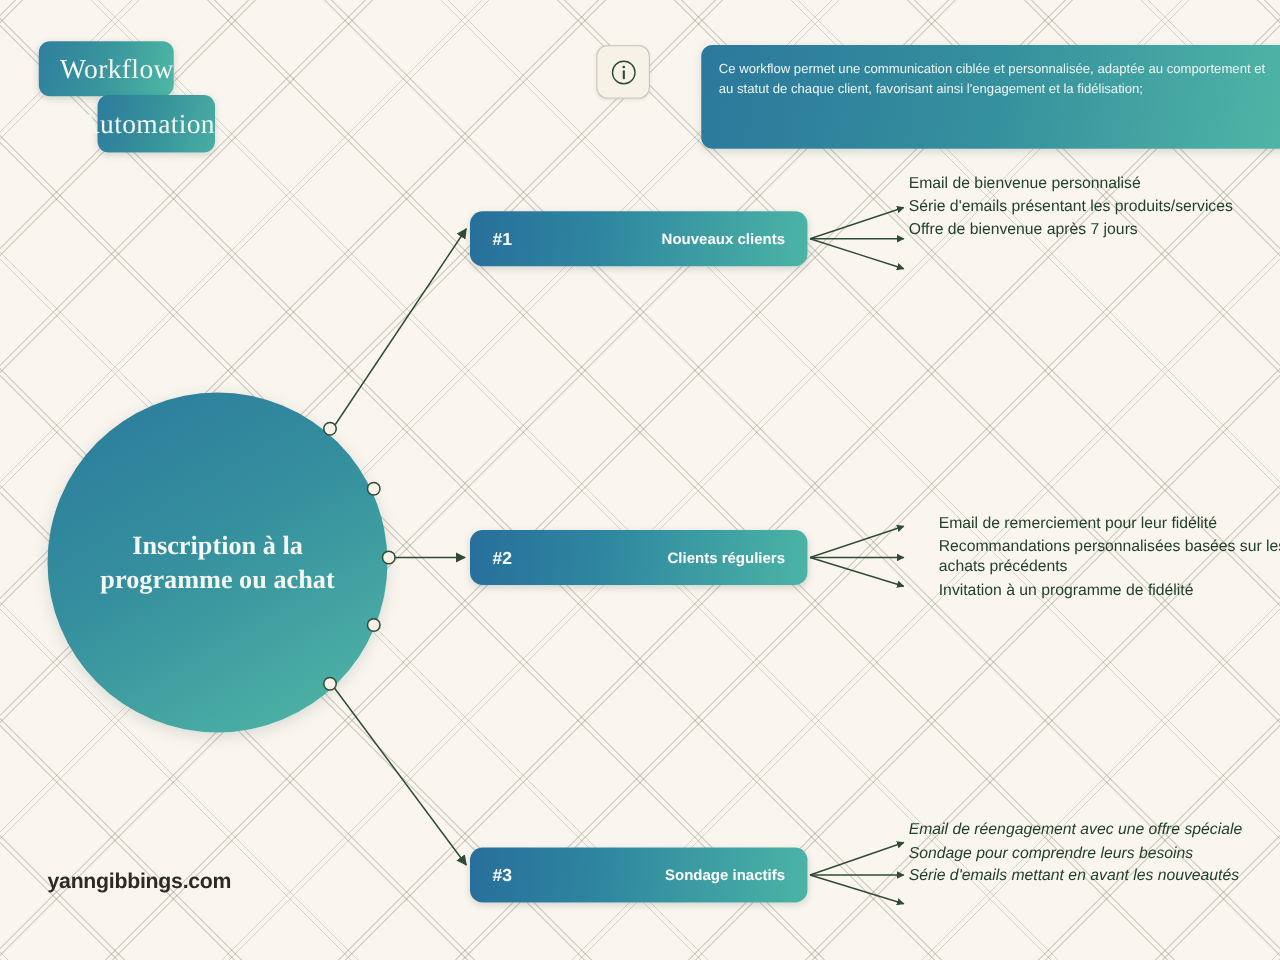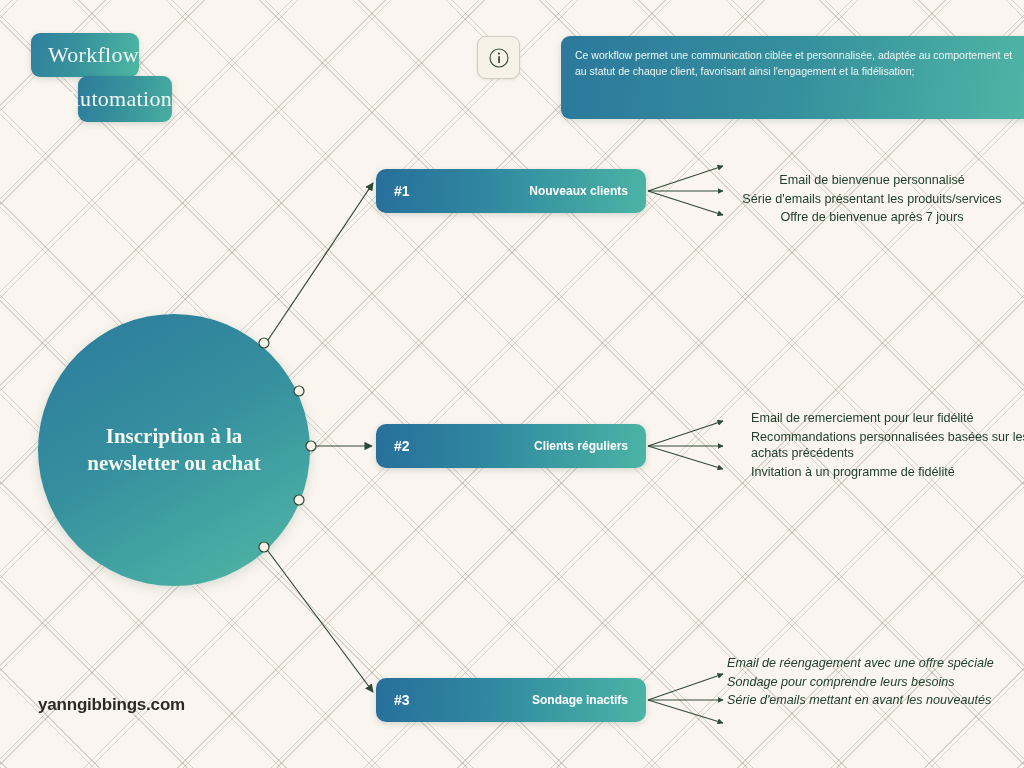--- a/index.html
+++ b/index.html
@@ -143,21 +143,21 @@
     position: absolute;
     left: 727px;
     width: 290px;
   }
   .bullet-item {
     color: #21402c;
     font-size: 12.6px;
     line-height: 16.5px;
     margin-bottom: 2px;
   }
-  #bullets-0 { top: 172px; text-align: center; }
+  #bullets-0 { top: 138px; }
   #bullets-1 { top: 410px; margin-left: 24px; }
   #bullets-2 { top: 655px; font-style: italic; }
 
   
   #footer-watermark {
     position: absolute;
     left: 38px; top: 695px;
     font-size: 17px;
     font-weight: bold;
     color: #2b2a25;
@@ -188,21 +188,21 @@
       <svg width="22" height="22" viewBox="0 0 22 22">
         <circle cx="11" cy="11" r="9" fill="none" stroke="#2d4a34" stroke-width="1.1"></circle>
         <circle cx="11" cy="6.6" r="1.05" fill="#2d4a34"></circle>
         <rect x="10.2" y="9.1" width="1.7" height="7.2" rx="0.8" fill="#2d4a34"></rect>
       </svg>
     </div>
     <div id="info-panel">Ce workflow permet une communication ciblée et personnalisée, adaptée au comportement et au statut de chaque client, favorisant ainsi l'engagement et la fidélisation;</div>
   </div>
 
   <div id="central-node">
-    <div id="central-node-label">Inscription à la newsletter ou achat</div>
+    <div id="central-node-label">Inscription à la programme ou achat</div>
   </div>
 
   <svg id="wires">
     <defs>
       <marker id="arrow" viewBox="0 0 10 10" refX="9" refY="5" markerWidth="7" markerHeight="7" orient="auto-start-reverse">
         <path d="M 0 0 L 10 5 L 0 10 z" fill="#2f4a35"></path>
       </marker>
       <marker id="arrow-sm" viewBox="0 0 10 10" refX="9" refY="5" markerWidth="5.5" markerHeight="5.5" orient="auto-start-reverse">
         <path d="M 0 0 L 10 5 L 0 10 z" fill="#2f4a35"></path>
       </marker>

